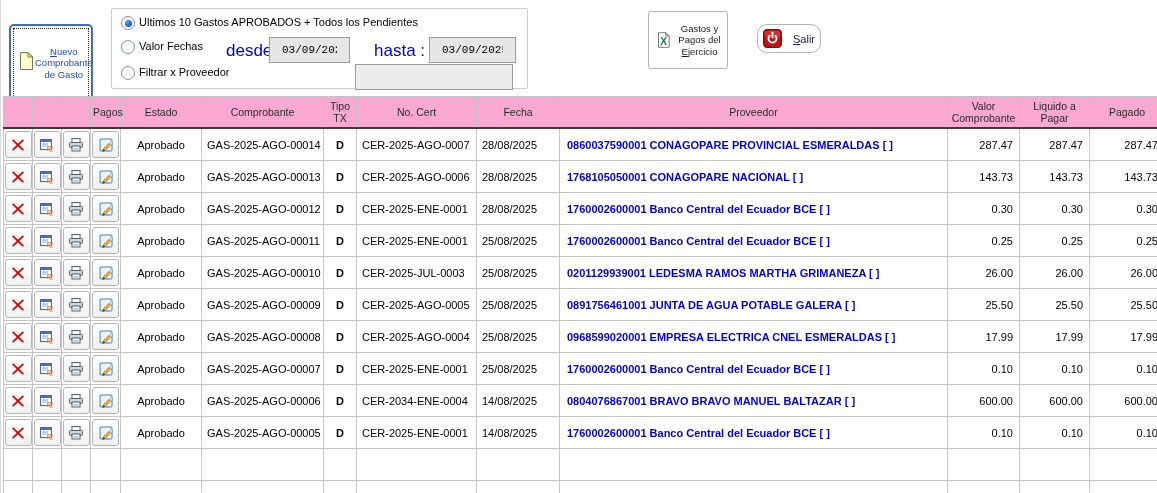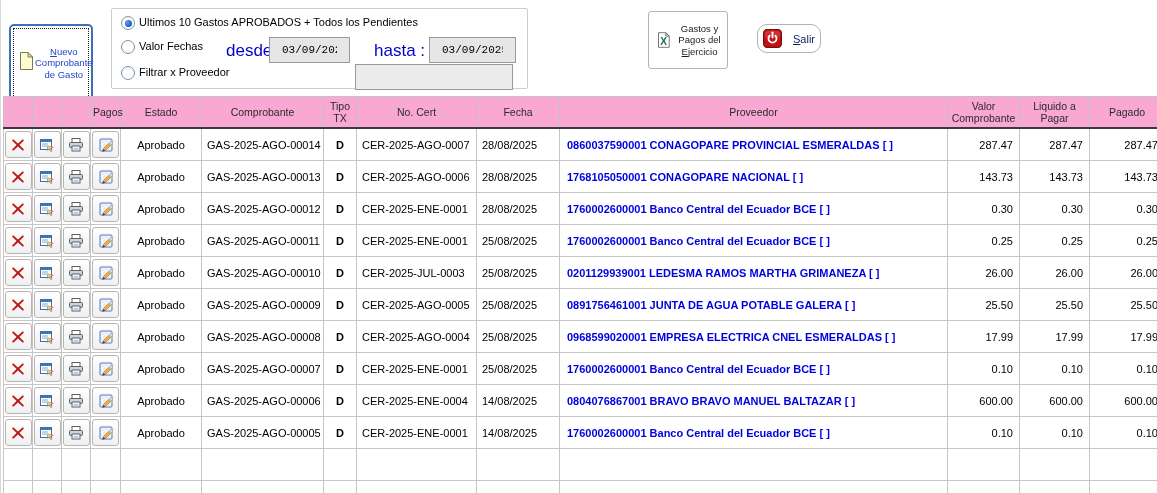--- a/index.html
+++ b/index.html
@@ -514,21 +514,21 @@
                 <span><svg width="16" height="16" viewBox="0 0 16 16">
                     <rect x="2" y="2" width="12" height="12" rx="1" fill="#eaf1fa" stroke="#4c7fc0"></rect>
                     <path d="M5.2 11.8 L10.8 6.2 L12.8 8.2 L7.2 13.8 Z" fill="#f5a93a" stroke="#a86f14" stroke-width="0.5"></path>
                     <path d="M11.5 5.5 L12.8 4.2 L14.6 6 L13.5 7.5 Z" fill="#e8e8e8" stroke="#888" stroke-width="0.5"></path>
                     <path d="M4.2 14.8 L5.2 11.8 L7.2 13.8 Z" fill="#3a3a3a"></path>
                   </svg></span>
               </span></td>
             <td class="c-estado">Aprobado</td>
             <td>GAS-2025-AGO-00006</td>
             <td class="c-tipo">D</td>
-            <td>CER-2025-ENE-0004</td>
+            <td>CER-2034-ENE-0004</td>
             <td>14/08/2025</td>
             <td class="c-prov"><span class="provlink">0804076867001 BRAVO BRAVO MANUEL BALTAZAR  [  ]</span></td>
             <td class="c-num">600.00</td>
             <td class="c-num">600.00</td>
             <td class="c-num">600.00</td>
           </tr>
           <tr>
             <td class="ic"><span class="icbtn">
                 <span><svg width="16" height="16" viewBox="0 0 16 16">
                     <path d="M3.2 2.2 L8 6.6 L12.8 2.2 L14 3.4 L9.4 8 L14 12.6 L12.8 13.8 L8 9.4 L3.2 13.8 L2 12.6 L6.6 8 L2 3.4 Z" fill="#c01818"></path>

